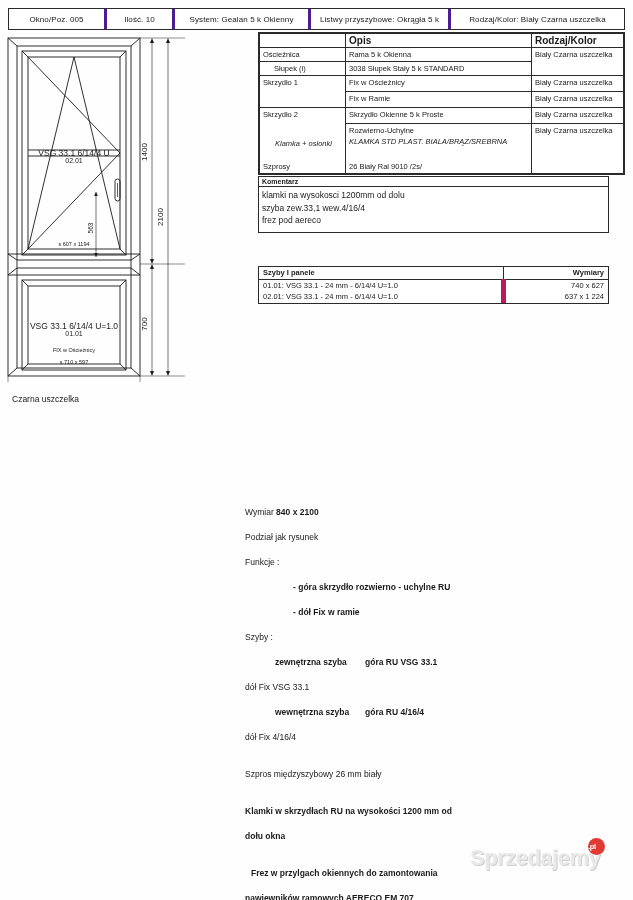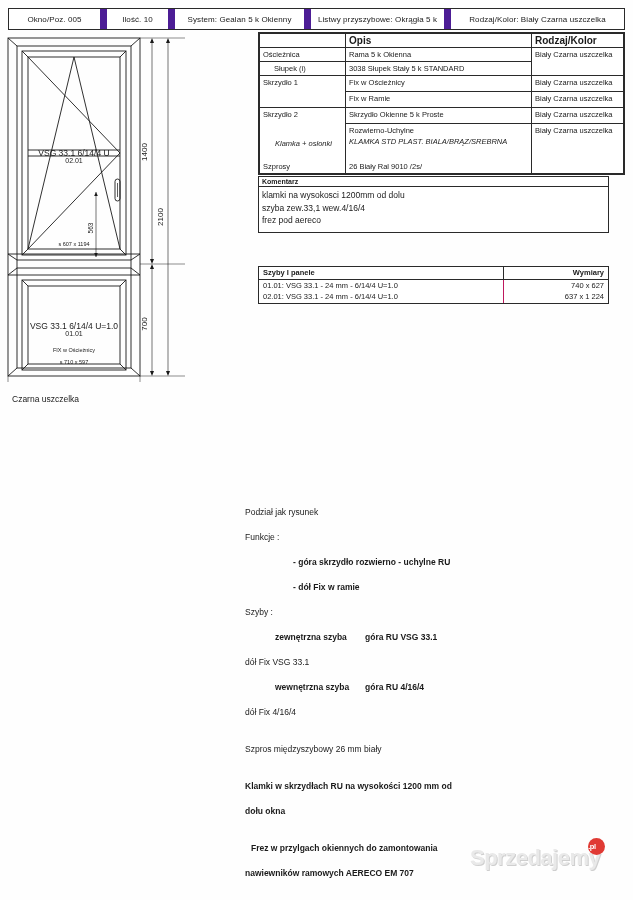--- a/index.html
+++ b/index.html
@@ -27,21 +27,21 @@
     left: 8px;
     top: 8px;
     width: 617px;
     height: 22px;
     display: flex;
     border: 1px solid #2a2a2a;
     box-sizing: border-box;
     background: #fff;
   }
   .header-cell {
-    border-right: 7px solid #4c1d95;
+    border-right: 3px solid #4c1d95;
     display: flex;
     align-items: center;
     justify-content: center;
     font-size: 8px;
     letter-spacing: 0.1px;
     white-space: nowrap;
     padding: 0 4px;
     box-sizing: border-box;
   }
   .header-cell:last-child { border-right: none; }
@@ -140,21 +140,21 @@
     font-size: 7.5px;
   }
   .szyby table { width: 100%; border-collapse: collapse; table-layout: fixed; }
   .szyby td, .szyby th {
     padding: 0px 4px;
     font-weight: normal;
     line-height: 11.5px;
     text-align: left;
   }
   .szyby .hdr td { font-weight: bold; border-bottom: 1px solid #2a2a2a; }
-  .szyby .r-dim { text-align: right; border-left: 1px solid #be185d; width: 96px; }
+  .szyby .r-dim { text-align: right; border-left: 5px solid #be185d; width: 96px; }
   .szyby .hdr .r-dim { border-left: 1px solid #2a2a2a; }
 
   
   .lower-block {
     position: absolute;
     left: 245px;
     top: 500px;
     width: 360px;
     font-size: 8.5px;
   }
@@ -383,20 +383,23 @@
         </tr>
         <tr>
           <td>02.01: VSG 33.1 - 24 mm - 6/14/4 U=1.0</td>
           <td class="r-dim">637 x 1 224</td>
         </tr>
       </tbody>
     </table>
   </div>
 
   <div class="lower-block">
+    <div class="lb-line">
+      <span style="font-weight:normal">Wymiar </span><span class="lb-bold">840 x 2100</span>
+    </div>
     <div class="lb-line">Podział jak rysunek</div>
     <div class="lb-line">Funkcje :</div>
     <div class="lb-line lb-ind1">- góra skrzydło rozwierno - uchylne  RU</div>
     <div class="lb-line lb-ind1">- dół Fix w ramie</div>
     <div class="lb-line">Szyby :</div>
 
     <div class="lb-line kv">
       <span class="k">zewnętrzna szyba</span>
       <span class="v">góra RU  VSG 33.1</span>
     </div>

